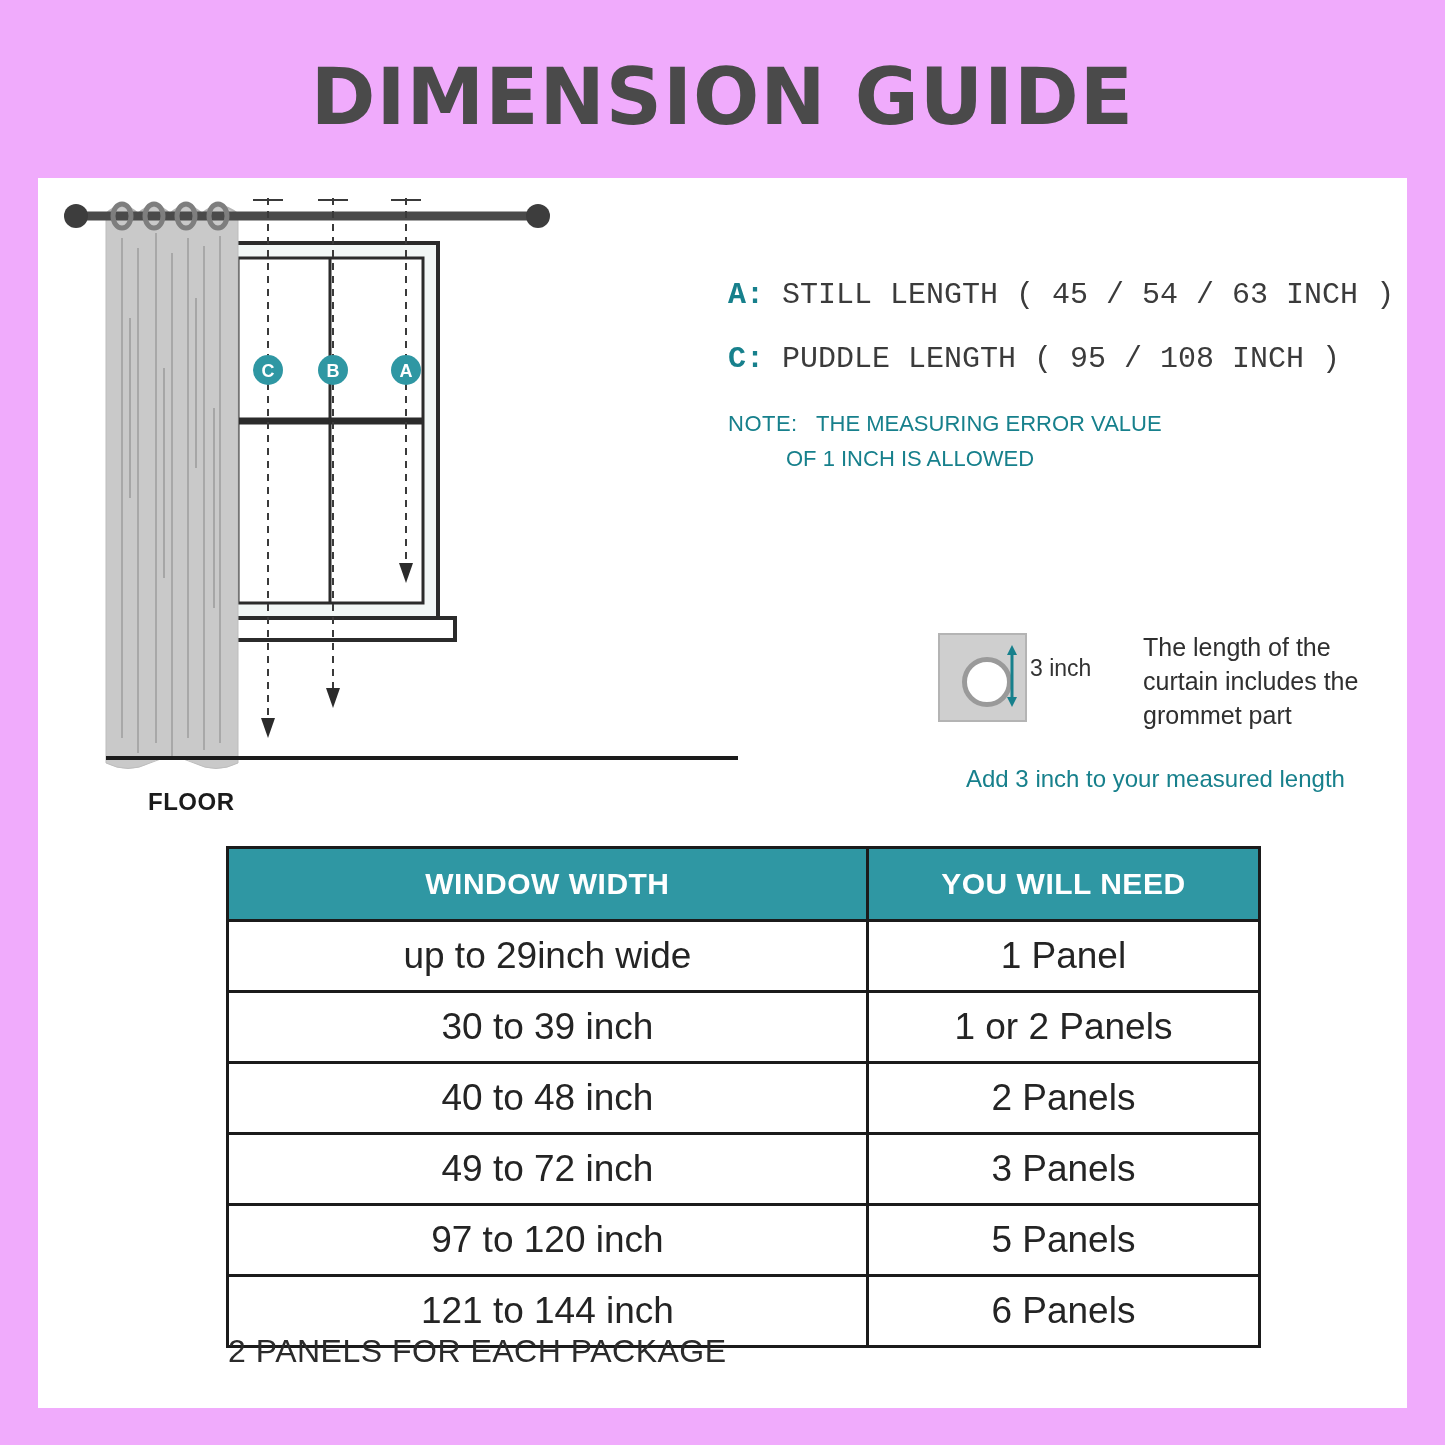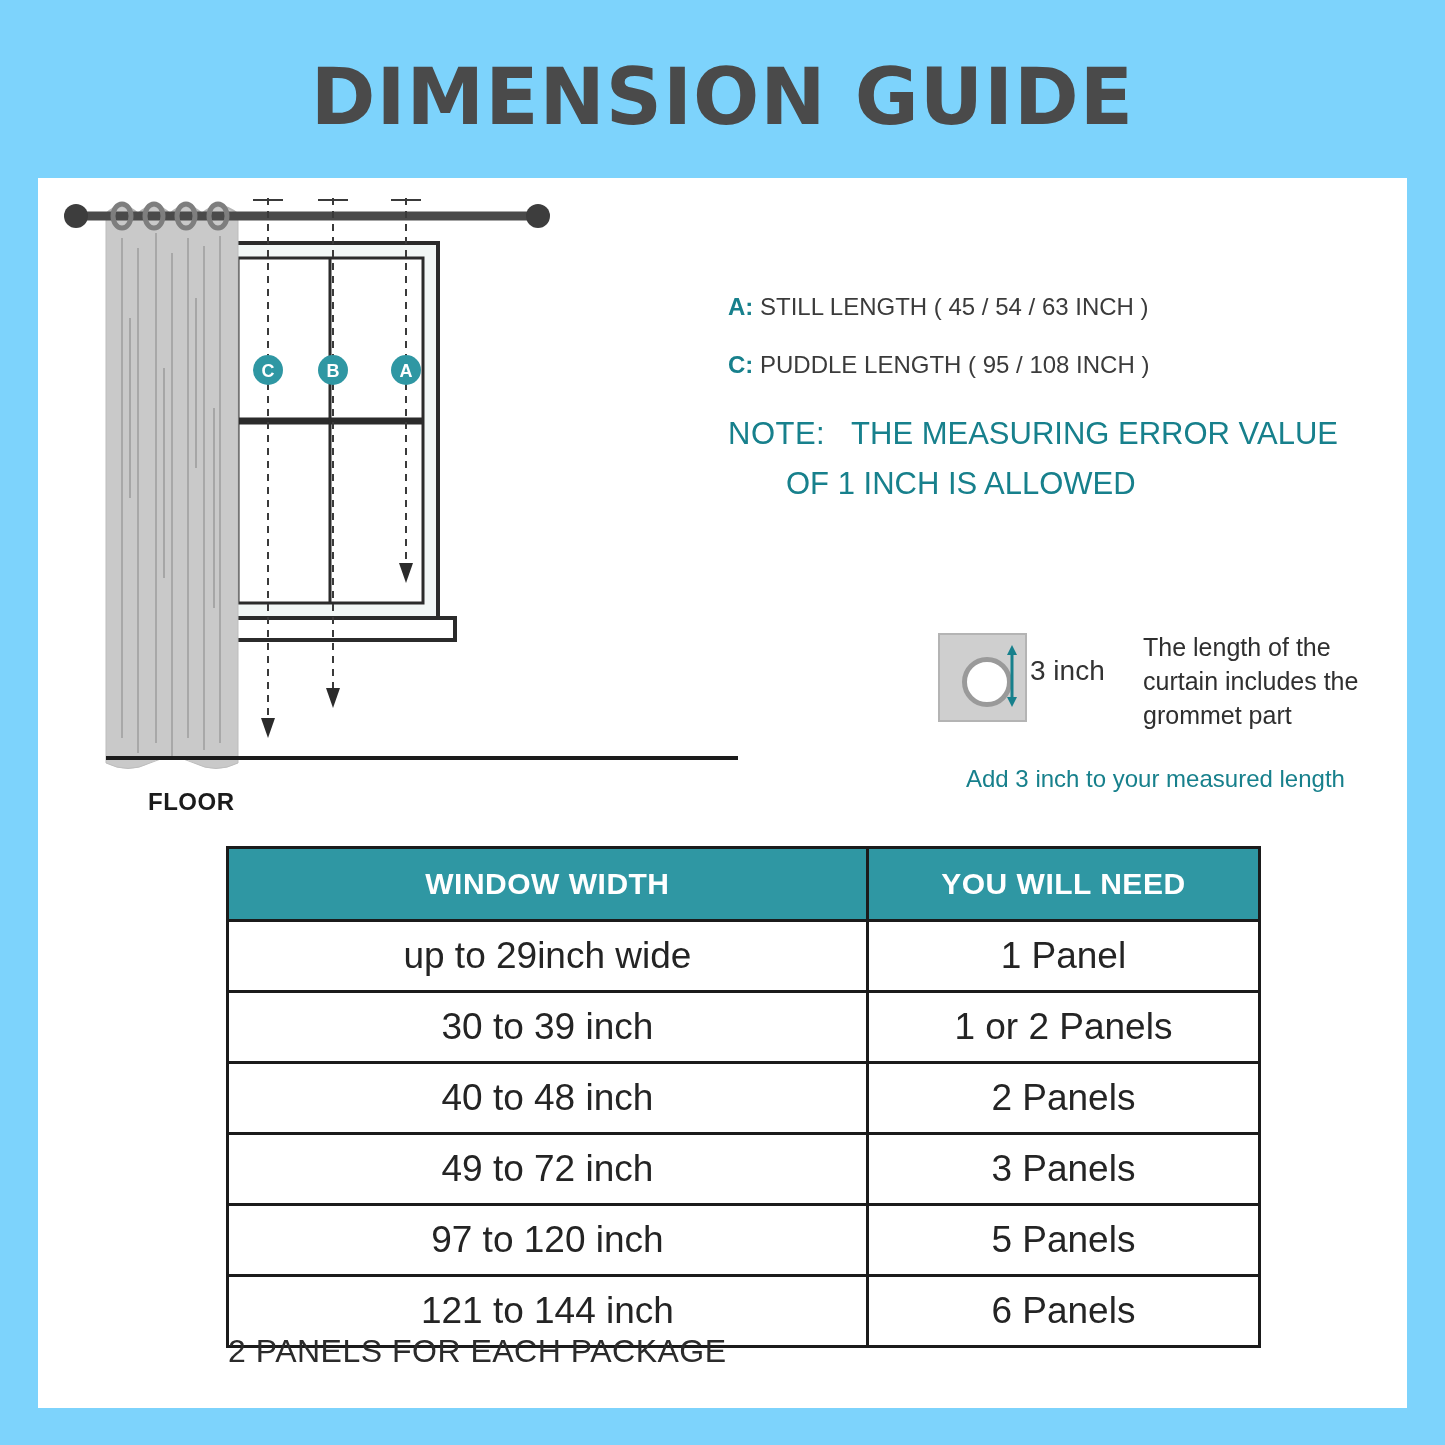--- a/index.html
+++ b/index.html
@@ -10,21 +10,21 @@
     width: 1445px;
     height: 1445px;
     background: #efefef;
     font-family: "Liberation Sans", sans-serif;
     overflow: hidden;
   }
   .page {
     position: relative;
     width: 1445px;
     height: 1445px;
-    background: #7dd3fc;
+    background: #f0abfc;
   }
   .title {
     position: absolute;
     top: 52px;
     left: 0;
     width: 1445px;
     text-align: center;
     font-size: 78px;
     font-weight: bold;
     letter-spacing: 1px;
@@ -50,34 +50,33 @@
   }
 
   
   .legend {
     position: absolute;
     left: 690px;
     top: 100px;
     width: 660px;
   }
   .legend-row {
-    font-size: 24px;
+    font-size: 30px;
     color: #3b3b3b;
     margin-bottom: 30px;
     white-space: nowrap;
-    font-family: Liberation Sans, sans-serif;
-    margin-top: 15px;
+    font-family: Liberation Mono, monospace;
   }
   .legend-key {
     color: #17808c;
     font-weight: bold;
   }
   .note {
     margin-top: 24px;
-    font-size: 31px;
+    font-size: 22px;
     color: #17808c;
     line-height: 1.6;
   }
   .note .note-label {
     letter-spacing: 0.5px;
   }
   .note-line2 {
     padding-left: 58px;
   }
 
@@ -104,21 +103,21 @@
     width: 40px;
     height: 40px;
     border-radius: 50%;
     background: #ffffff;
     border: 5px solid #9a9a9a;
   }
   .grommet-arrowlbl {
     position: absolute;
     left: 92px;
     top: 22px;
-    font-size: 28px;
+    font-size: 23px;
     color: #333;
   }
   .grommet-text {
     position: absolute;
     left: 205px;
     top: -2px;
     width: 250px;
     font-size: 25px;
     color: #2f2f2f;
     line-height: 1.35;

